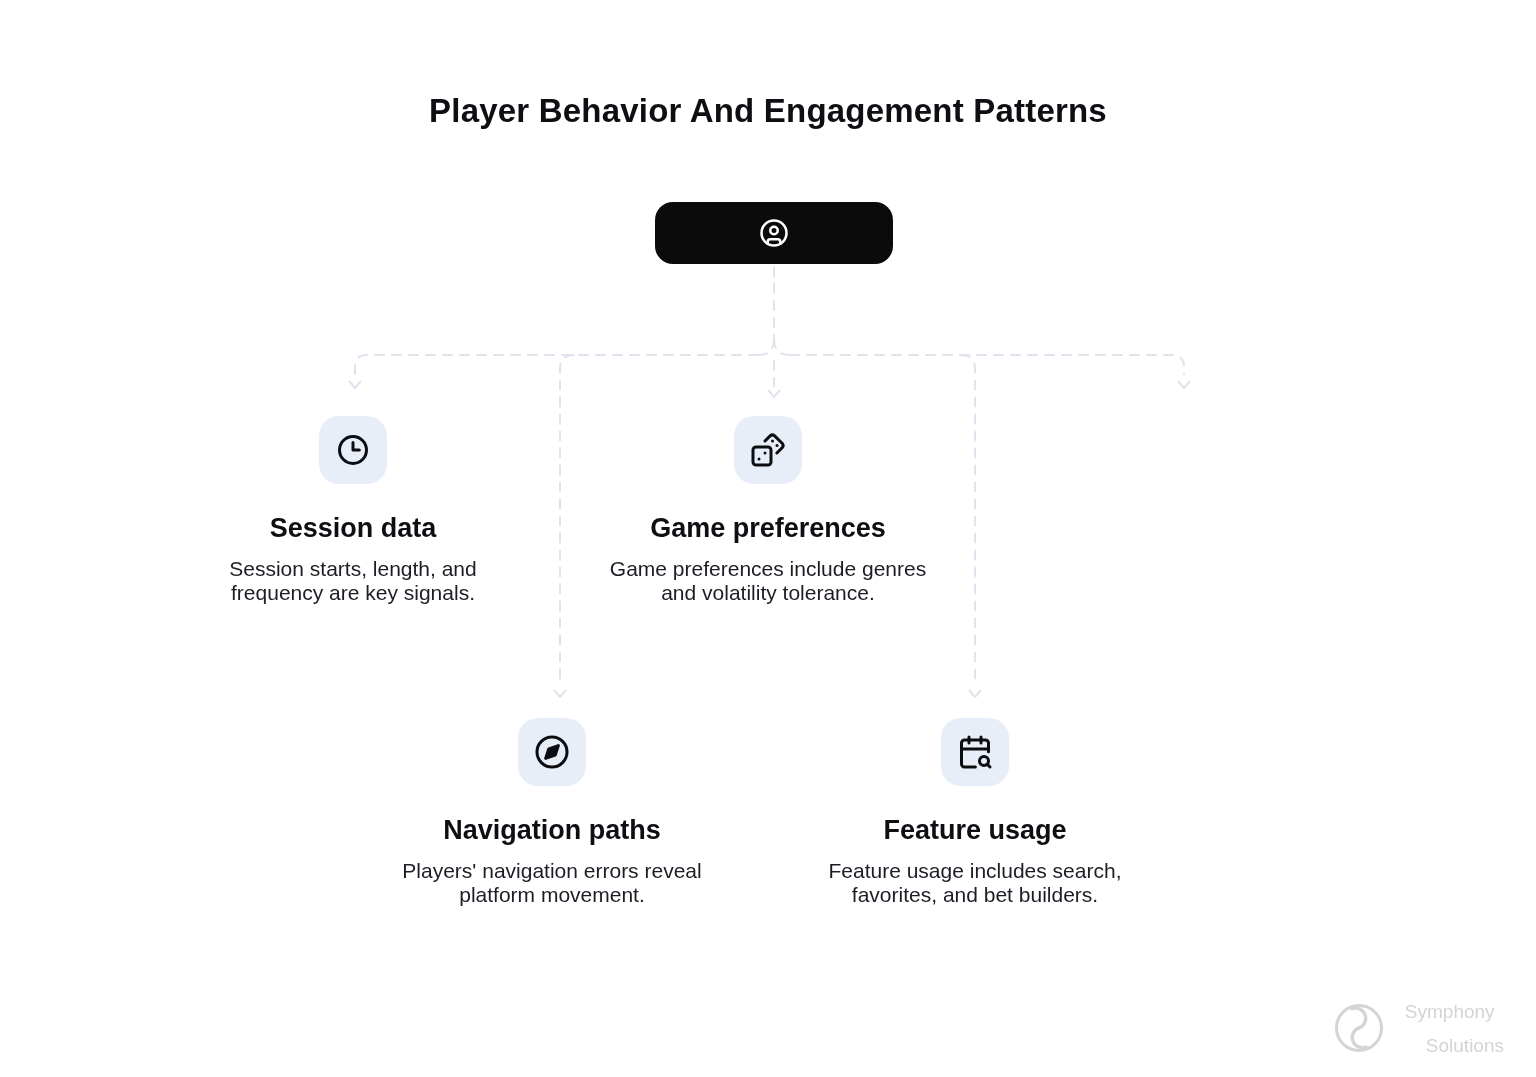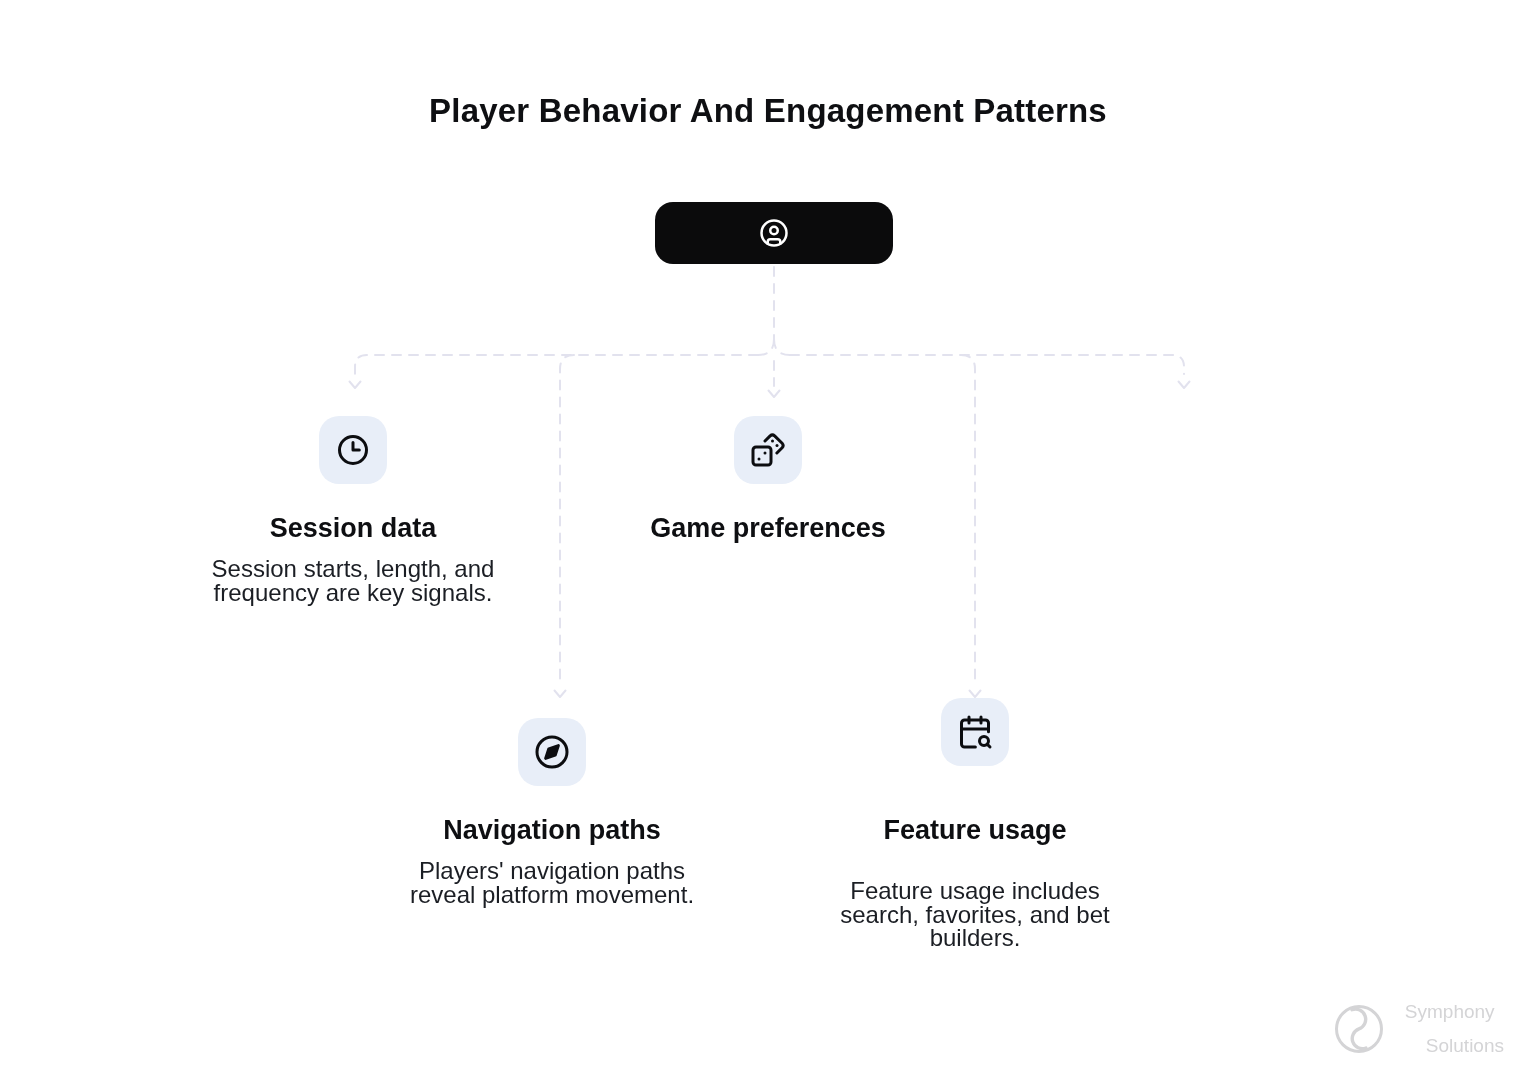--- a/index.html
+++ b/index.html
@@ -70,36 +70,36 @@
   }
   .icon-tile svg { display: block; color: #0c0d10; }
   .card h3 {
     font-size: 27px;
     font-weight: 700;
     line-height: 32px;
     margin-bottom: 13px;
     color: var(--heading, #0e0f12);
   }
   .card p {
-    font-size: 24px;
+    font-size: 21px;
     line-height: 23.5px;
     max-width: 332px;
     color: var(--body, #1b1e24);
   }
 
   .card-session   { left: 163px; top: 416px; justify-content: space-between; }
   .card-game      { left: 578px; top: 416px; }
   .card-friction  { left: 994px; top: 416px; }
   .card-nav       { left: 362px; top: 718px; }
-  .card-feature   { left: 785px; top: 698px; gap: 20px; }
+  .card-feature   { left: 785px; top: 718px; }
 
   .watermark {
     position: absolute;
     right: 32px; bottom: 22px;
-    display: flex; align-items: flex-end;
+    display: flex; align-items: flex-start;
     gap: 20px;
     color: var(--watermark, #d4d4d6);
   }
   .watermark svg { display: block; }
   .wm-text { font-size: 19px; line-height: 19px; font-weight: 400; }
   .wm-line2 { padding-left: 21px; margin-top: 15px; }
 </style>
 </head>
 <body>
 
@@ -155,32 +155,33 @@
       <svg width="36" height="36" viewBox="0 0 24 24" fill="none" stroke="currentColor" stroke-width="2" stroke-linecap="round" stroke-linejoin="round">
         <rect x="2" y="10" width="12" height="12" rx="2"></rect>
         <path d="m17.92 14 3.5-3.5a2.24 2.24 0 0 0 0-3l-5-4.92a2.24 2.24 0 0 0-3 0L10 6"></path>
         <path d="M6 18h.01"></path>
         <path d="M10 14h.01"></path>
         <path d="M15 6h.01"></path>
         <path d="M18 9h.01"></path>
       </svg>
     </div>
     <h3>Game preferences</h3>
+    <p>Game preferences include genres and volatility tolerance.</p>
   </div>
 
 
   <div class="card card-nav">
     <div class="icon-tile">
       <svg width="36" height="36" viewBox="0 0 24 24" fill="none" stroke="currentColor" stroke-width="2" stroke-linecap="round" stroke-linejoin="round">
         <circle cx="12" cy="12" r="10"></circle>
         <polygon points="16.24 7.76 14.12 14.12 7.76 16.24 9.88 9.88" fill="currentColor"></polygon>
       </svg>
     </div>
     <h3>Navigation paths</h3>
-    <p>Players' navigation paths reveal platform movement.</p>
+    <p>Players' navigation errors reveal platform movement.</p>
   </div>
 
   <div class="card card-feature">
     <div class="icon-tile">
       <svg width="36" height="36" viewBox="0 0 24 24" fill="none" stroke="currentColor" stroke-width="2" stroke-linecap="round" stroke-linejoin="round">
         <path d="M8 2v4"></path>
         <path d="M16 2v4"></path>
         <path d="M21 11.75V6a2 2 0 0 0-2-2H5a2 2 0 0 0-2 2v14a2 2 0 0 0 2 2h7.25"></path>
         <path d="M3 10h18"></path>
         <circle cx="18" cy="18" r="3"></circle>

